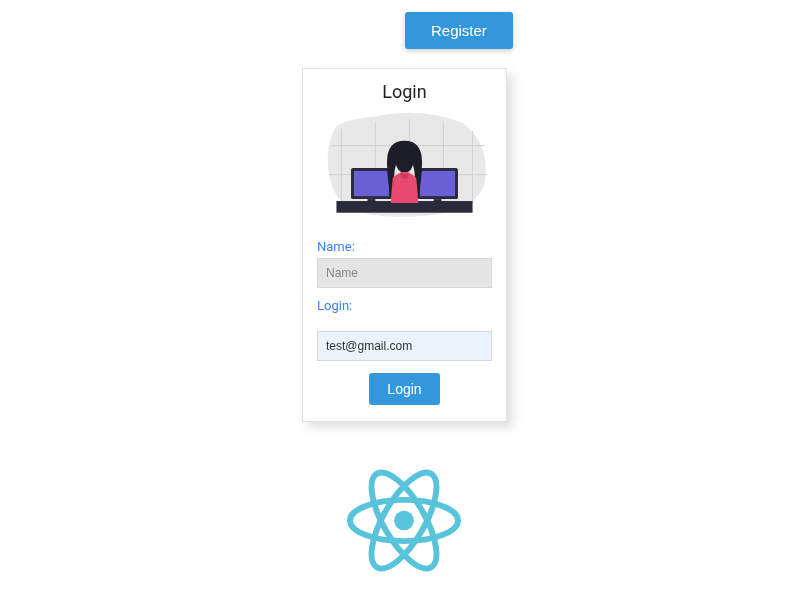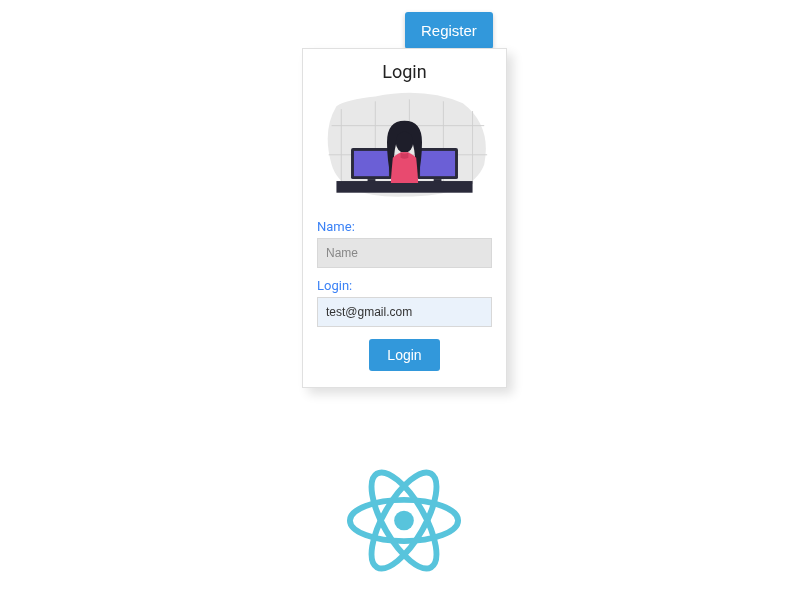--- a/index.html
+++ b/index.html
@@ -11,29 +11,29 @@
     position: relative;
     overflow: hidden;
   }
   .register-btn {
     position: absolute;
     top: 12px;
     left: 405px;
     background: #3298db;
     color: #fff;
     border: none;
-    padding: 10px 16px;
+    padding: 10px 26px;
     font-size: 15px;
     border-radius: 3px;
     cursor: pointer;
     box-shadow: 0 2px 5px rgba(0,0,0,0.2);
   }
   .card {
     position: absolute;
-    top: 48px;
+    top: 68px;
     left: 302px;
     width: 205px;
     background: #fff;
     border: 1px solid #e0e0e0;
     box-shadow: 6px 6px 10px rgba(0,0,0,0.12);
     padding: 12px 14px 14px 14px;
   }
   .card-title {
     text-align: center;
     font-size: 18px;
@@ -62,20 +62,21 @@
     padding: 7px 8px;
     font-size: 12px;
     border: 1px solid #d8d8d8;
     background: #e5e5e5;
     color: #555;
   }
   .field-input::placeholder { color: #888; }
   .field-input.email {
     background: #eaf2fb;
     color: #333;
+    margin-top: 14px;
   }
   .login-btn {
     display: block;
     margin: 12px auto 2px auto;
     background: #3298db;
     color: #fff;
     border: none;
     padding: 8px 18px;
     font-size: 14px;
     border-radius: 3px;

